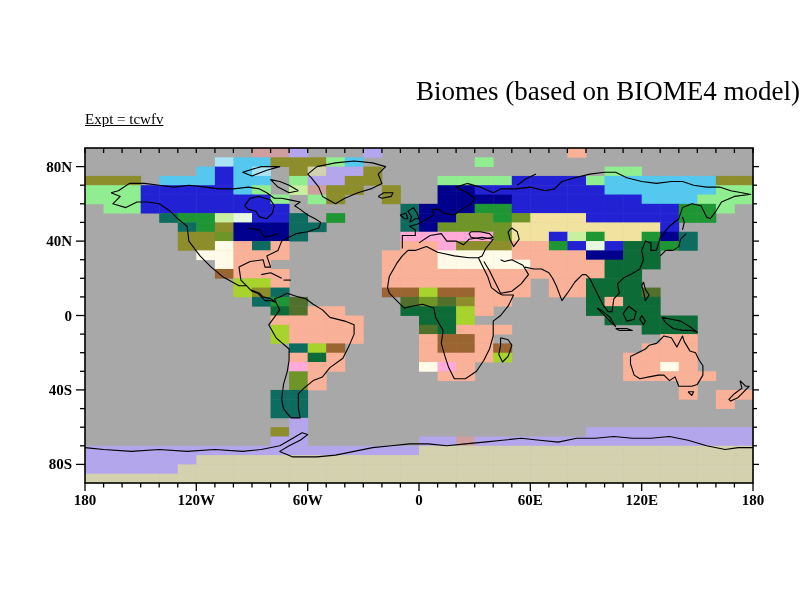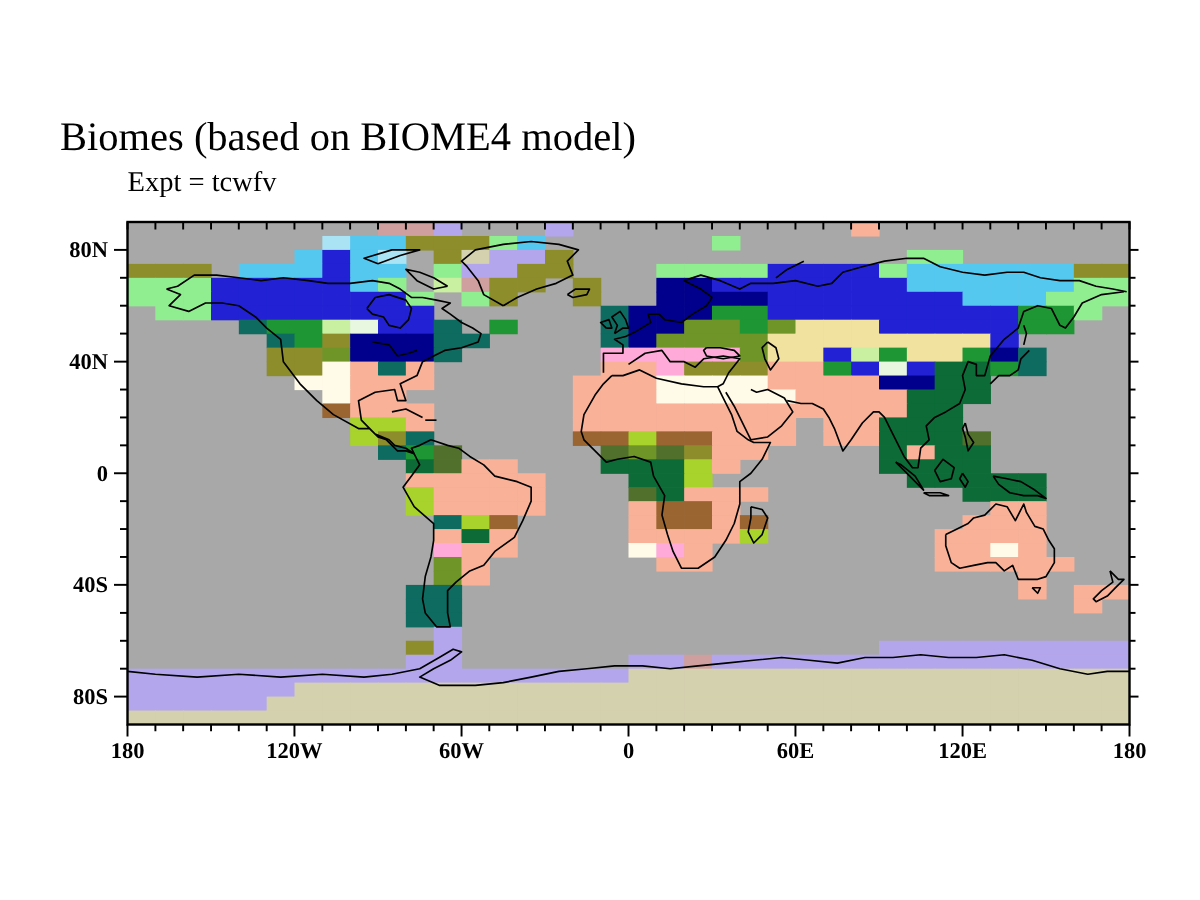--- a/index.html
+++ b/index.html
@@ -1,20 +1,20 @@
 <!DOCTYPE html>
 <html><head>
 <meta charset="utf-8">
 <style>
   html,body{margin:0;padding:0;background:#ffffff;}
   #page{position:relative;width:800px;height:600px;background:#ffffff;overflow:hidden;
         font-family:"Liberation Serif",serif;color:#000;}
-  .title{position:absolute;top:76px;left:40px;width:760px;text-align:left;
+  .title{position:absolute;top:76px;left:40px;width:760px;text-align:right;
          font-size:27px;letter-spacing:0px;}
-  .expt{position:absolute;top:111px;left:85px;font-size:19px;}
+  .expt{position:absolute;top:111px;left:85px;font-size:15px;text-decoration:underline;}
   .ensemble{position:absolute;top:113px;left:40px;width:760px;text-align:center;font-size:15px;}
   svg text{font-family:"Liberation Serif",serif;font-weight:bold;}
 </style>
 </head>
 <body>
 
 <div id="page">
   <div class="title">Biomes (based on BIOME4 model)</div>
   <div class="expt">Expt = tcwfv</div>
   <svg id="plot" width="800" height="600" viewBox="0 0 800 600">

